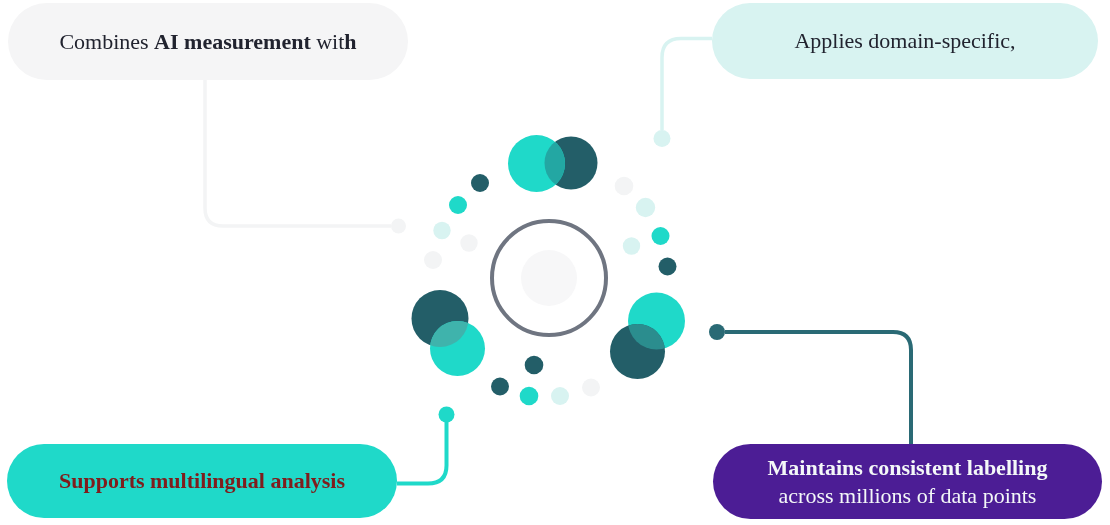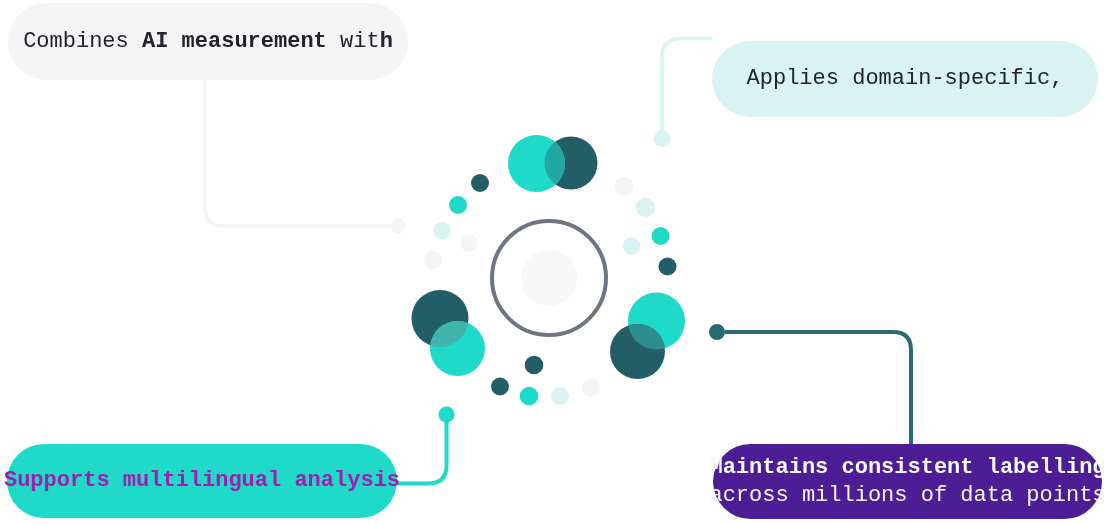--- a/index.html
+++ b/index.html
@@ -1,29 +1,29 @@
 <!DOCTYPE html>
 <html><head>
 <meta charset="utf-8">
 <style>
   html, body { margin:0; padding:0; background:#ffffff; overflow:hidden; }
   .stage {
     position:relative; width:1110px; height:525px;
-    font-family:Liberation Mono, monospace;
+    font-family:Liberation Serif, serif;
   }
   .hub-svg { position:absolute; left:0; top:0; }
   .callout {
     position:absolute; display:flex; flex-direction:column;
     align-items:center; justify-content:center; text-align:center;
     border-radius:39px;
   }
   .callout .line { font-size:22px; line-height:28px; font-weight:400; white-space:nowrap; }
   .callout .line .b { font-weight:700; }
   .c-top-left     { left:8px;   top:3px;   width:400px; height:77px; }
-  .c-top-right    { left:712px; top:3px;   width:386px; height:76px;margin-top:38px; }
+  .c-top-right    { left:712px; top:3px;   width:386px; height:76px; }
   .c-bottom-left  { left:7px;   top:444px; width:390px; height:74px; }
   .c-bottom-right { left:713px; top:444px; width:389px; height:75px; }
 </style>
 </head>
 <body>
 
 <div class="stage">
   <svg class="hub-svg" id="hub" width="1110" height="525" viewBox="0 0 1110 525">
       <path d="M205,79 L205,208 Q205,226 223,226 L391,226" fill="none" stroke="#f3f4f5" stroke-width="3.5"></path>
       <circle cx="398.5" cy="226" r="7.5" fill="#f3f4f5"></circle>
@@ -71,20 +71,20 @@
       <circle cx="560" cy="396" r="9" fill="#d8f3f1"></circle>
       <circle cx="591" cy="387.5" r="9" fill="#f3f4f5"></circle>
     </svg>
 
   <div class="callout c-top-left" id="callout-top-left" style="background: rgb(245, 245, 246); color: rgb(33, 35, 47);">
       <div class="line"><span class="">Combines </span><span class="b">AI measurement</span><span class=""> wit</span><span class="b">h</span></div>
     </div>
   <div class="callout c-top-right" id="callout-top-right" style="background: rgb(216, 243, 241); color: rgb(33, 35, 47);">
       <div class="line"><span class="">Applies domain-specific,</span></div>
     </div>
-  <div class="callout c-bottom-left" id="callout-bottom-left" style="background: rgb(31, 217, 201); color: #a21caf;">
+  <div class="callout c-bottom-left" id="callout-bottom-left" style="background: rgb(31, 217, 201); color: #7f1d1d;">
       <div class="line"><span class="b">Supports multilingual analysis</span></div>
     </div>
   <div class="callout c-bottom-right" id="callout-bottom-right" style="background: #4c1d95; color: rgb(244, 248, 248);">
       <div class="line"><span class="b">Maintains consistent labelling</span></div>
       <div class="line"><span class="">across millions of data points</span></div>
     </div>
 </div>
 
 </body></html>

